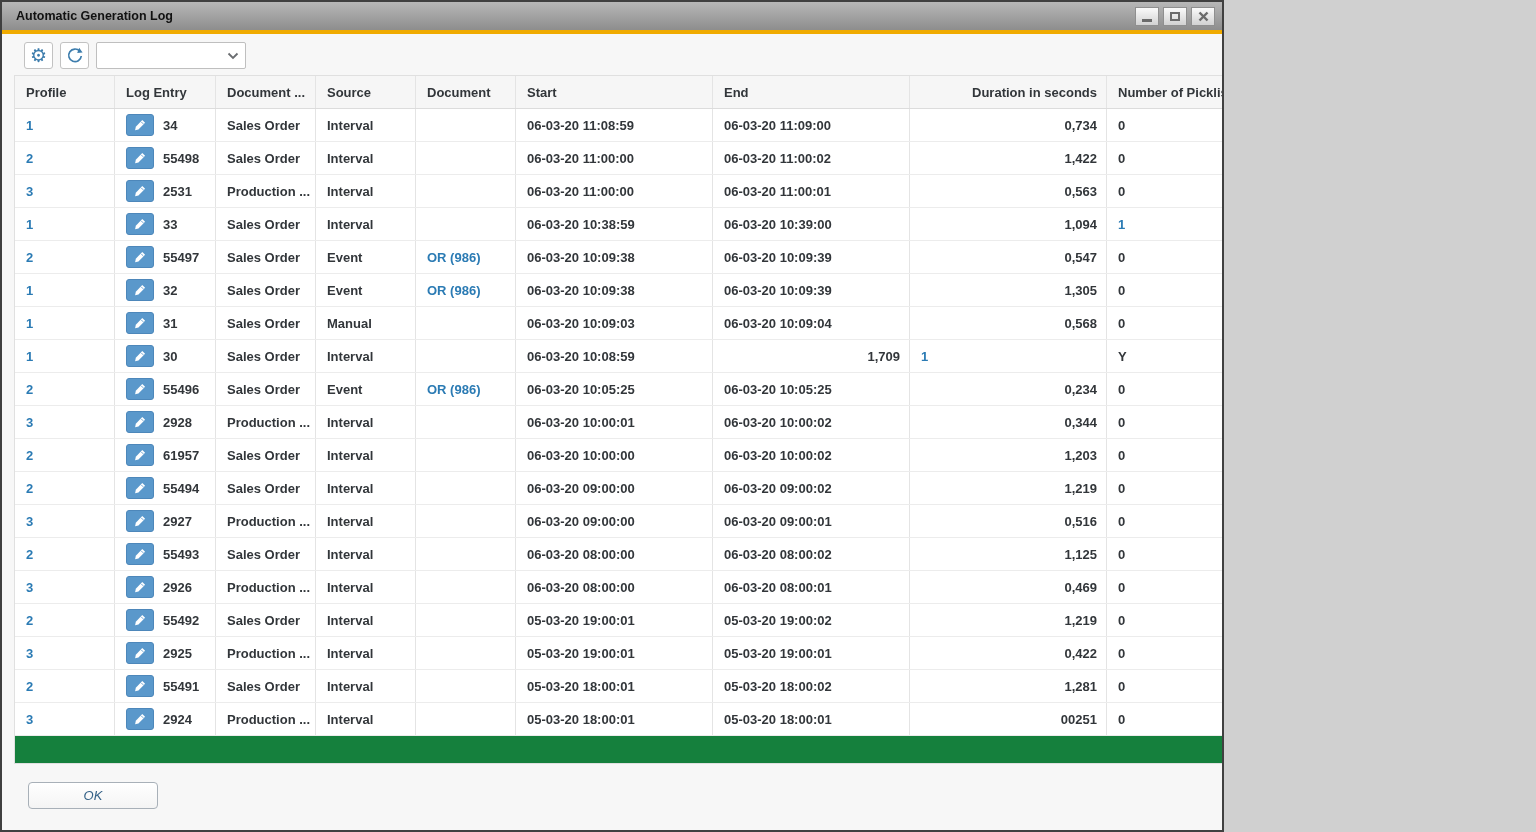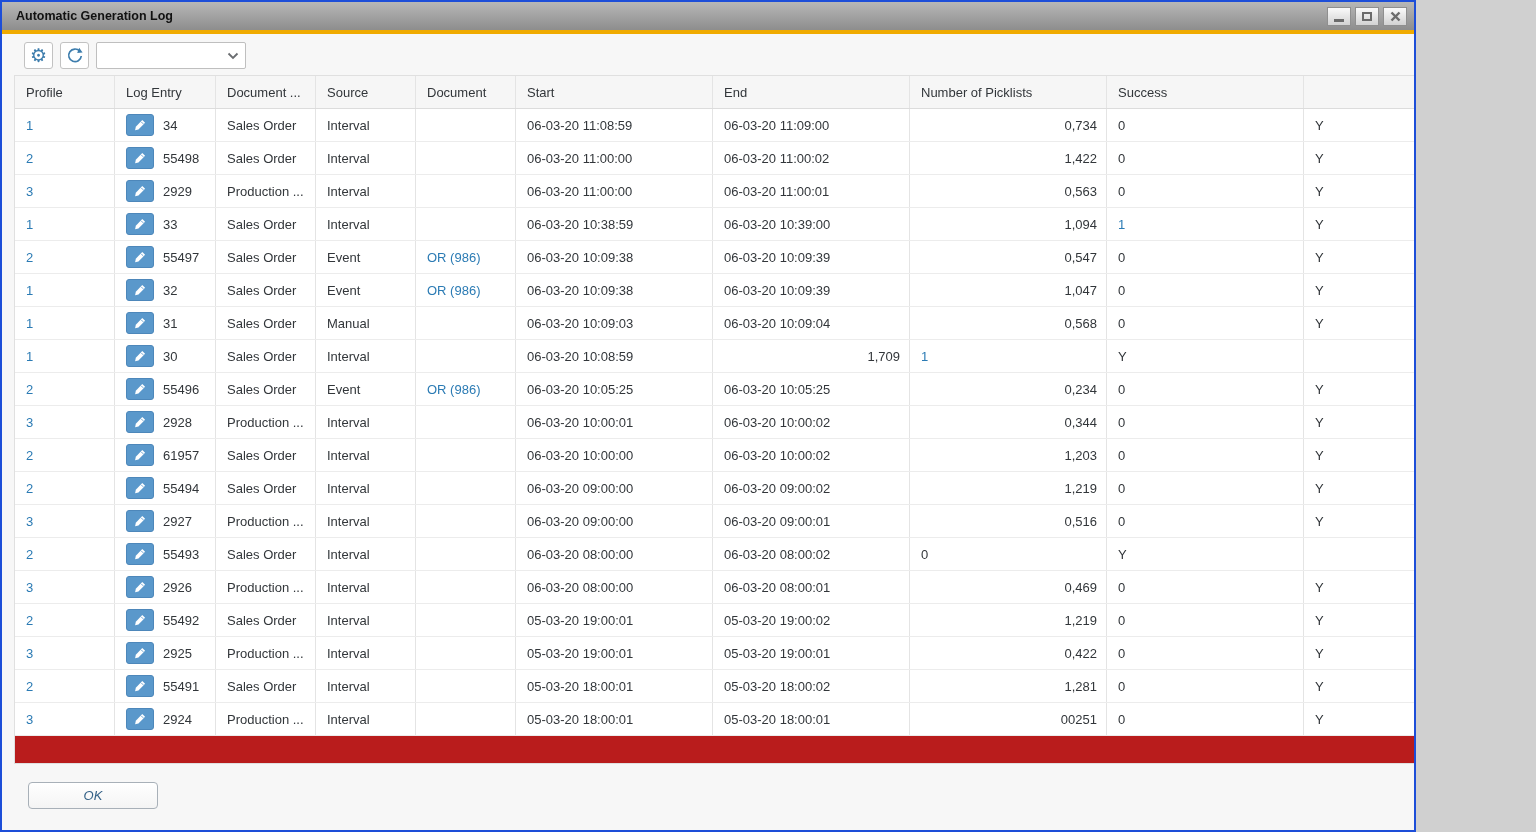--- a/index.html
+++ b/index.html
@@ -1,21 +1,21 @@
 <!DOCTYPE html>
 <html><head>
 <meta charset="utf-8">
 <style>
   * { box-sizing: border-box; margin: 0; padding: 0; }
   html,body { width:1536px; height:832px; font-family:"Liberation Sans", sans-serif; }
   body { background:#d0d0d0; }
 
   .window {
-    width:1416px; height:832px;
-    border:2px solid #1d4ed8;
+    width:1224px; height:832px;
+    border:2px solid #404040;
     background:#f7f7f7;
     position:relative;
     overflow:hidden;
   }
 
   
   .titlebar {
     height:28px;
     background:linear-gradient(#b7b7b7, #8d8d8d);
     display:flex; align-items:center;
@@ -58,23 +58,24 @@
     display:flex; align-items:center; justify-content:space-between;
     padding:0 6px 0 8px;
     font-size:13px; color:#32363a;
     cursor:pointer;
   }
 
   
   .grid {
     width:1508px;
     border:1px solid #e0e0e0;
-    background:#b91c1c;
+    background:#15803d;
     position:relative;
     height:689px;
+    font-weight:bold;
   }
   .g-row {
     display:grid;
     grid-template-columns:100px 101px 100px 100px 100px 197px 197px 197px 197px 195px 1fr;
     height:33px;
     border-bottom:1px solid #ececec;
     background:#fff;
   }
   .g-head { background:#f6f6f6; border-bottom:1px solid #dcdcdc; }
   .cell {
@@ -166,20 +167,21 @@
 
     <div class="grid">
       <div class="g-row g-head" id="head-row">
           <div class="cell">Profile</div>
           <div class="cell">Log Entry</div>
           <div class="cell">Document ...</div>
           <div class="cell">Source</div>
           <div class="cell">Document</div>
           <div class="cell">Start</div>
           <div class="cell">End</div>
+          <div class="cell right">Duration in seconds</div>
           <div class="cell">Number of Picklists</div>
           <div class="cell">Success</div>
           <div class="cell filler"></div>
         </div>
       <div id="body-rows">
           <div class="g-row">
             <div class="cell">
               <span class="link">1</span>
             </div>
             <div class="cell">
@@ -228,21 +230,21 @@
             <div class="cell">
               <span class="link">3</span>
             </div>
             <div class="cell">
               <div class="edit-btn">
                 <svg width="14" height="14" viewBox="0 0 16 16">
                   <path d="M10.6 2.2 L13.8 5.4 L6.2 13 L2.4 13.9 L3.2 10.0 Z" fill="#fff"></path>
                   <line x1="9.4" y1="4.4" x2="11.7" y2="6.7" stroke="#5a98cb" stroke-width="1"></line>
                 </svg>
               </div>
-              <span>2929</span>
+              <span>2531</span>
             </div>
             <div class="cell">Production ...</div>
             <div class="cell">Interval</div>
             <div class="cell"></div>
             <div class="cell">06-03-20 11:00:00</div>
             <div class="cell">06-03-20 11:00:01</div>
             <div class="cell right">0,563</div>
             <div class="cell">0</div>
             <div class="cell">Y</div>
             <div class="cell filler"></div>
@@ -310,21 +312,21 @@
               </div>
               <span>32</span>
             </div>
             <div class="cell">Sales Order</div>
             <div class="cell">Event</div>
             <div class="cell">
               <span class="link">OR (986)</span>
             </div>
             <div class="cell">06-03-20 10:09:38</div>
             <div class="cell">06-03-20 10:09:39</div>
-            <div class="cell right">1,047</div>
+            <div class="cell right">1,305</div>
             <div class="cell">0</div>
             <div class="cell">Y</div>
             <div class="cell filler"></div>
           </div>
           <div class="g-row">
             <div class="cell">
               <span class="link">1</span>
             </div>
             <div class="cell">
               <div class="edit-btn">
@@ -497,20 +499,21 @@
                   <line x1="9.4" y1="4.4" x2="11.7" y2="6.7" stroke="#5a98cb" stroke-width="1"></line>
                 </svg>
               </div>
               <span>55493</span>
             </div>
             <div class="cell">Sales Order</div>
             <div class="cell">Interval</div>
             <div class="cell"></div>
             <div class="cell">06-03-20 08:00:00</div>
             <div class="cell">06-03-20 08:00:02</div>
+            <div class="cell right">1,125</div>
             <div class="cell">0</div>
             <div class="cell">Y</div>
             <div class="cell filler"></div>
           </div>
           <div class="g-row">
             <div class="cell">
               <span class="link">3</span>
             </div>
             <div class="cell">
               <div class="edit-btn">

